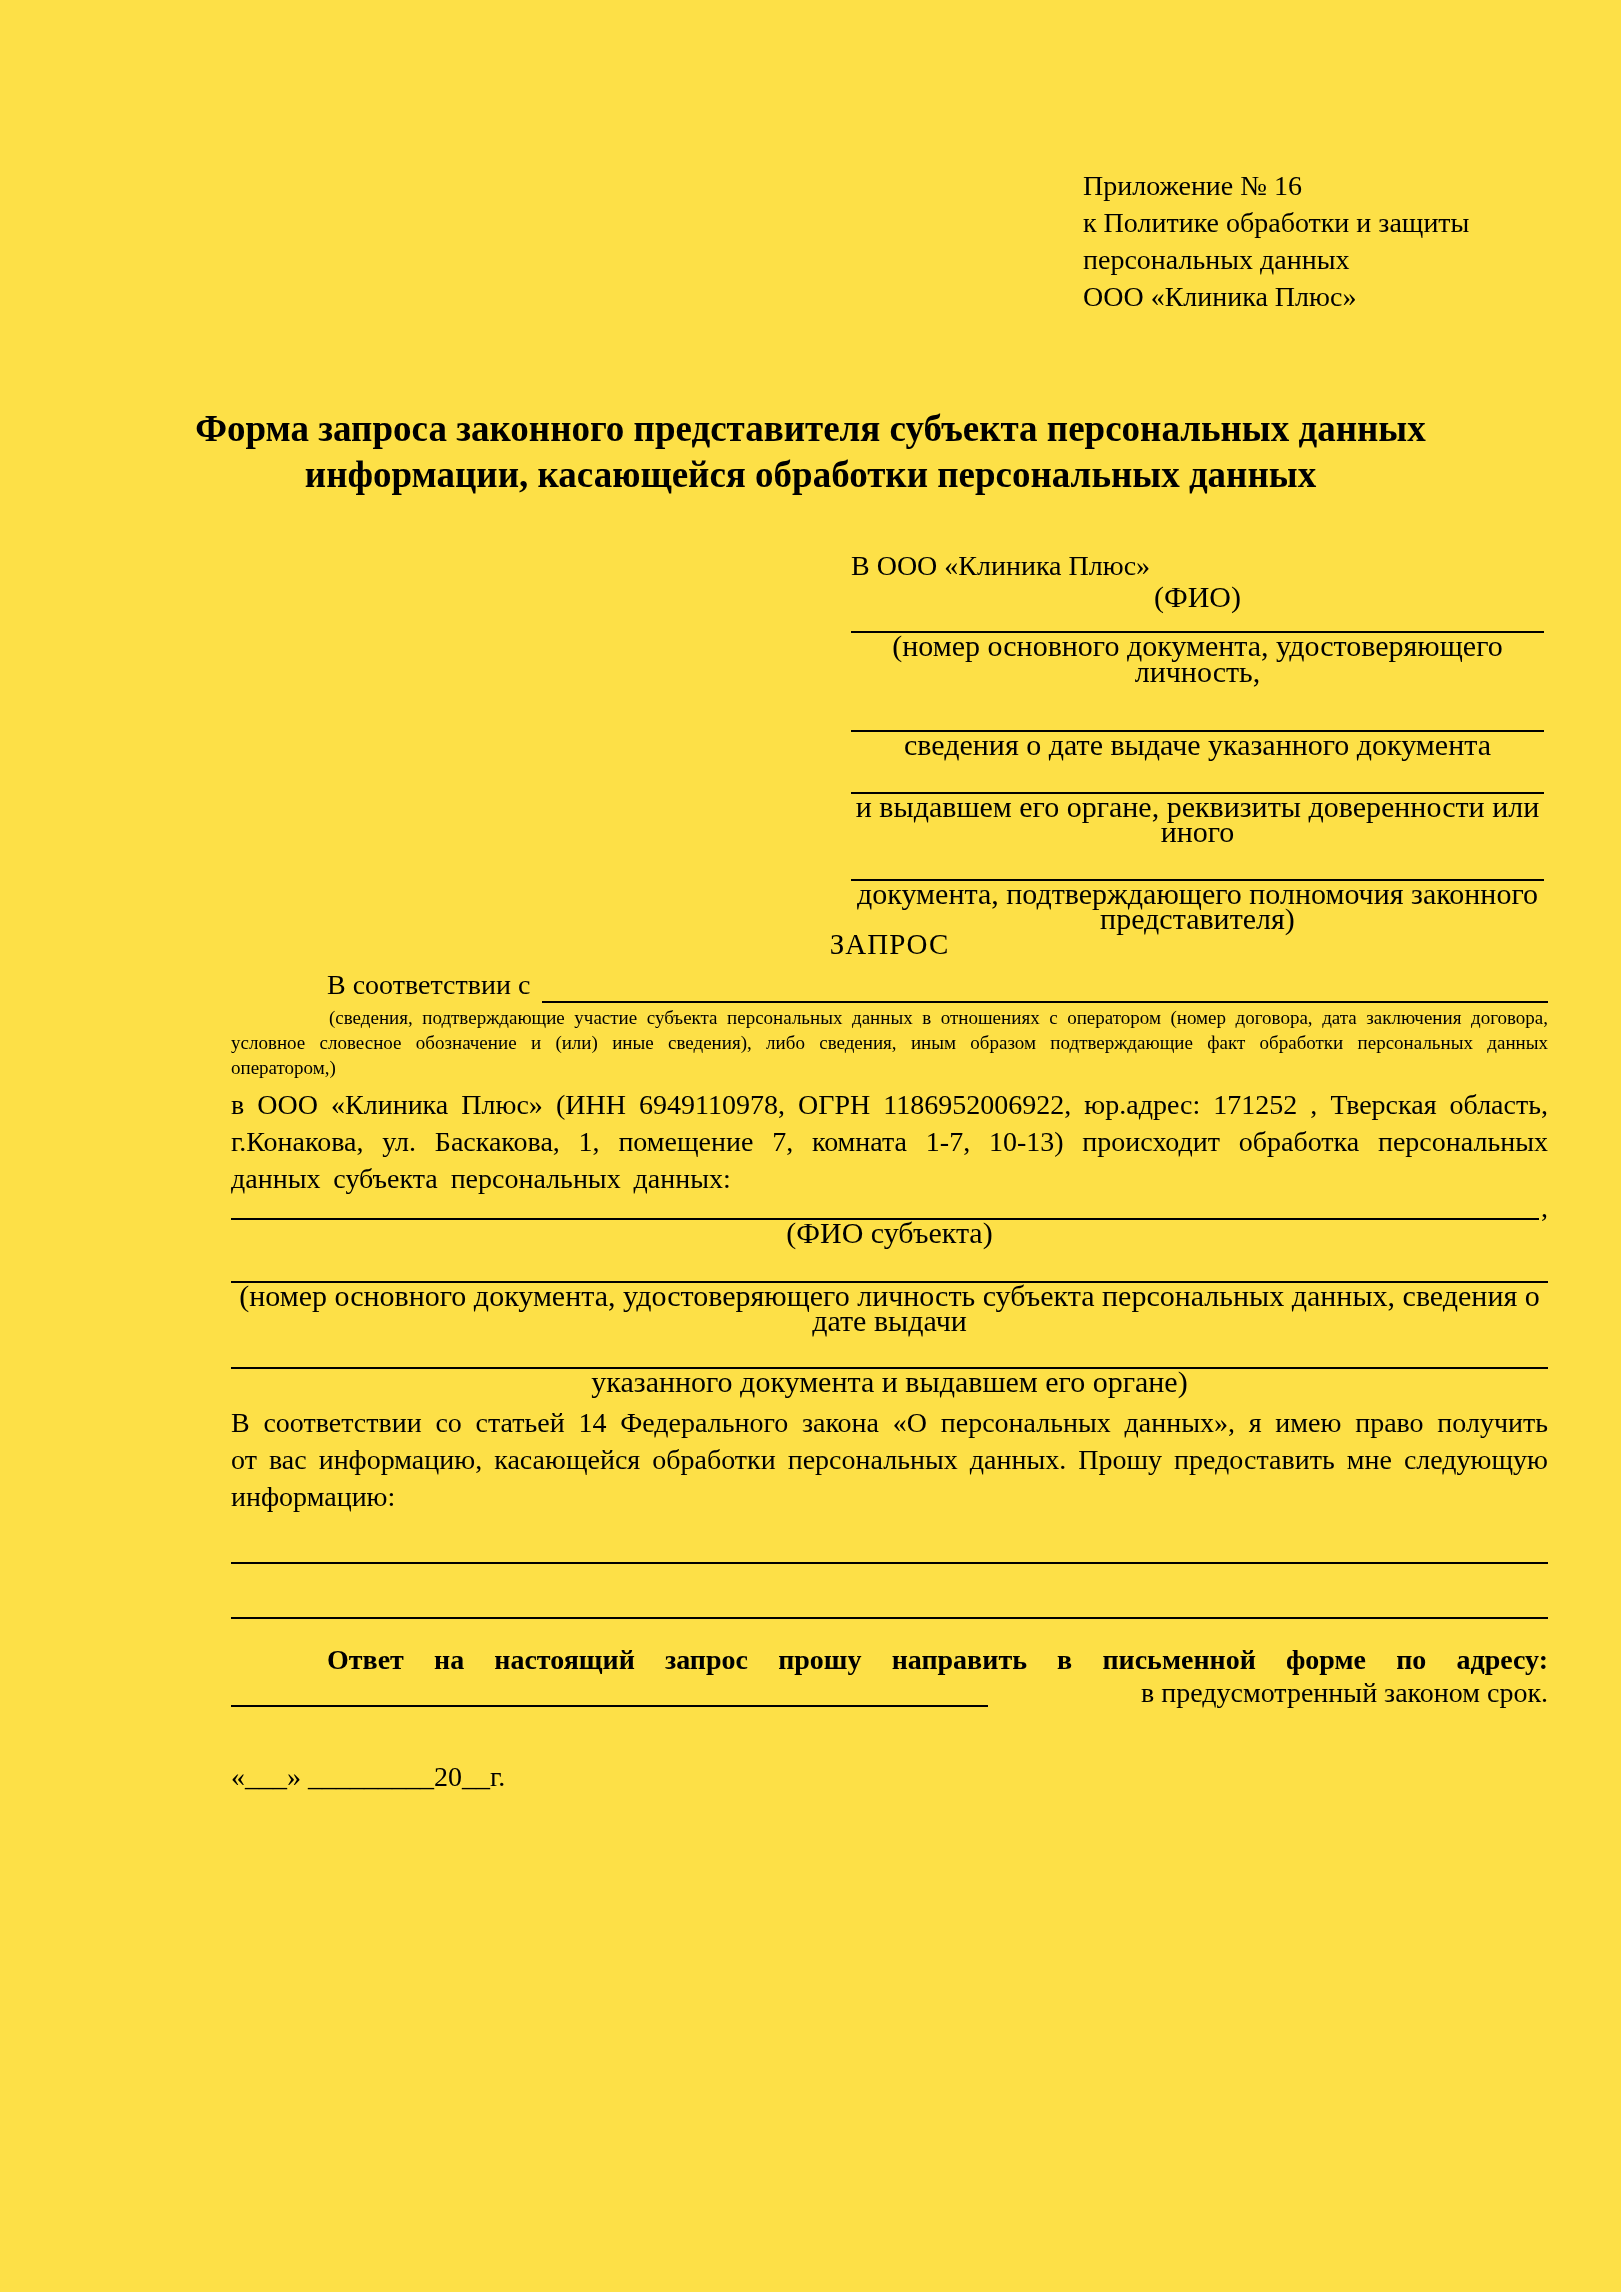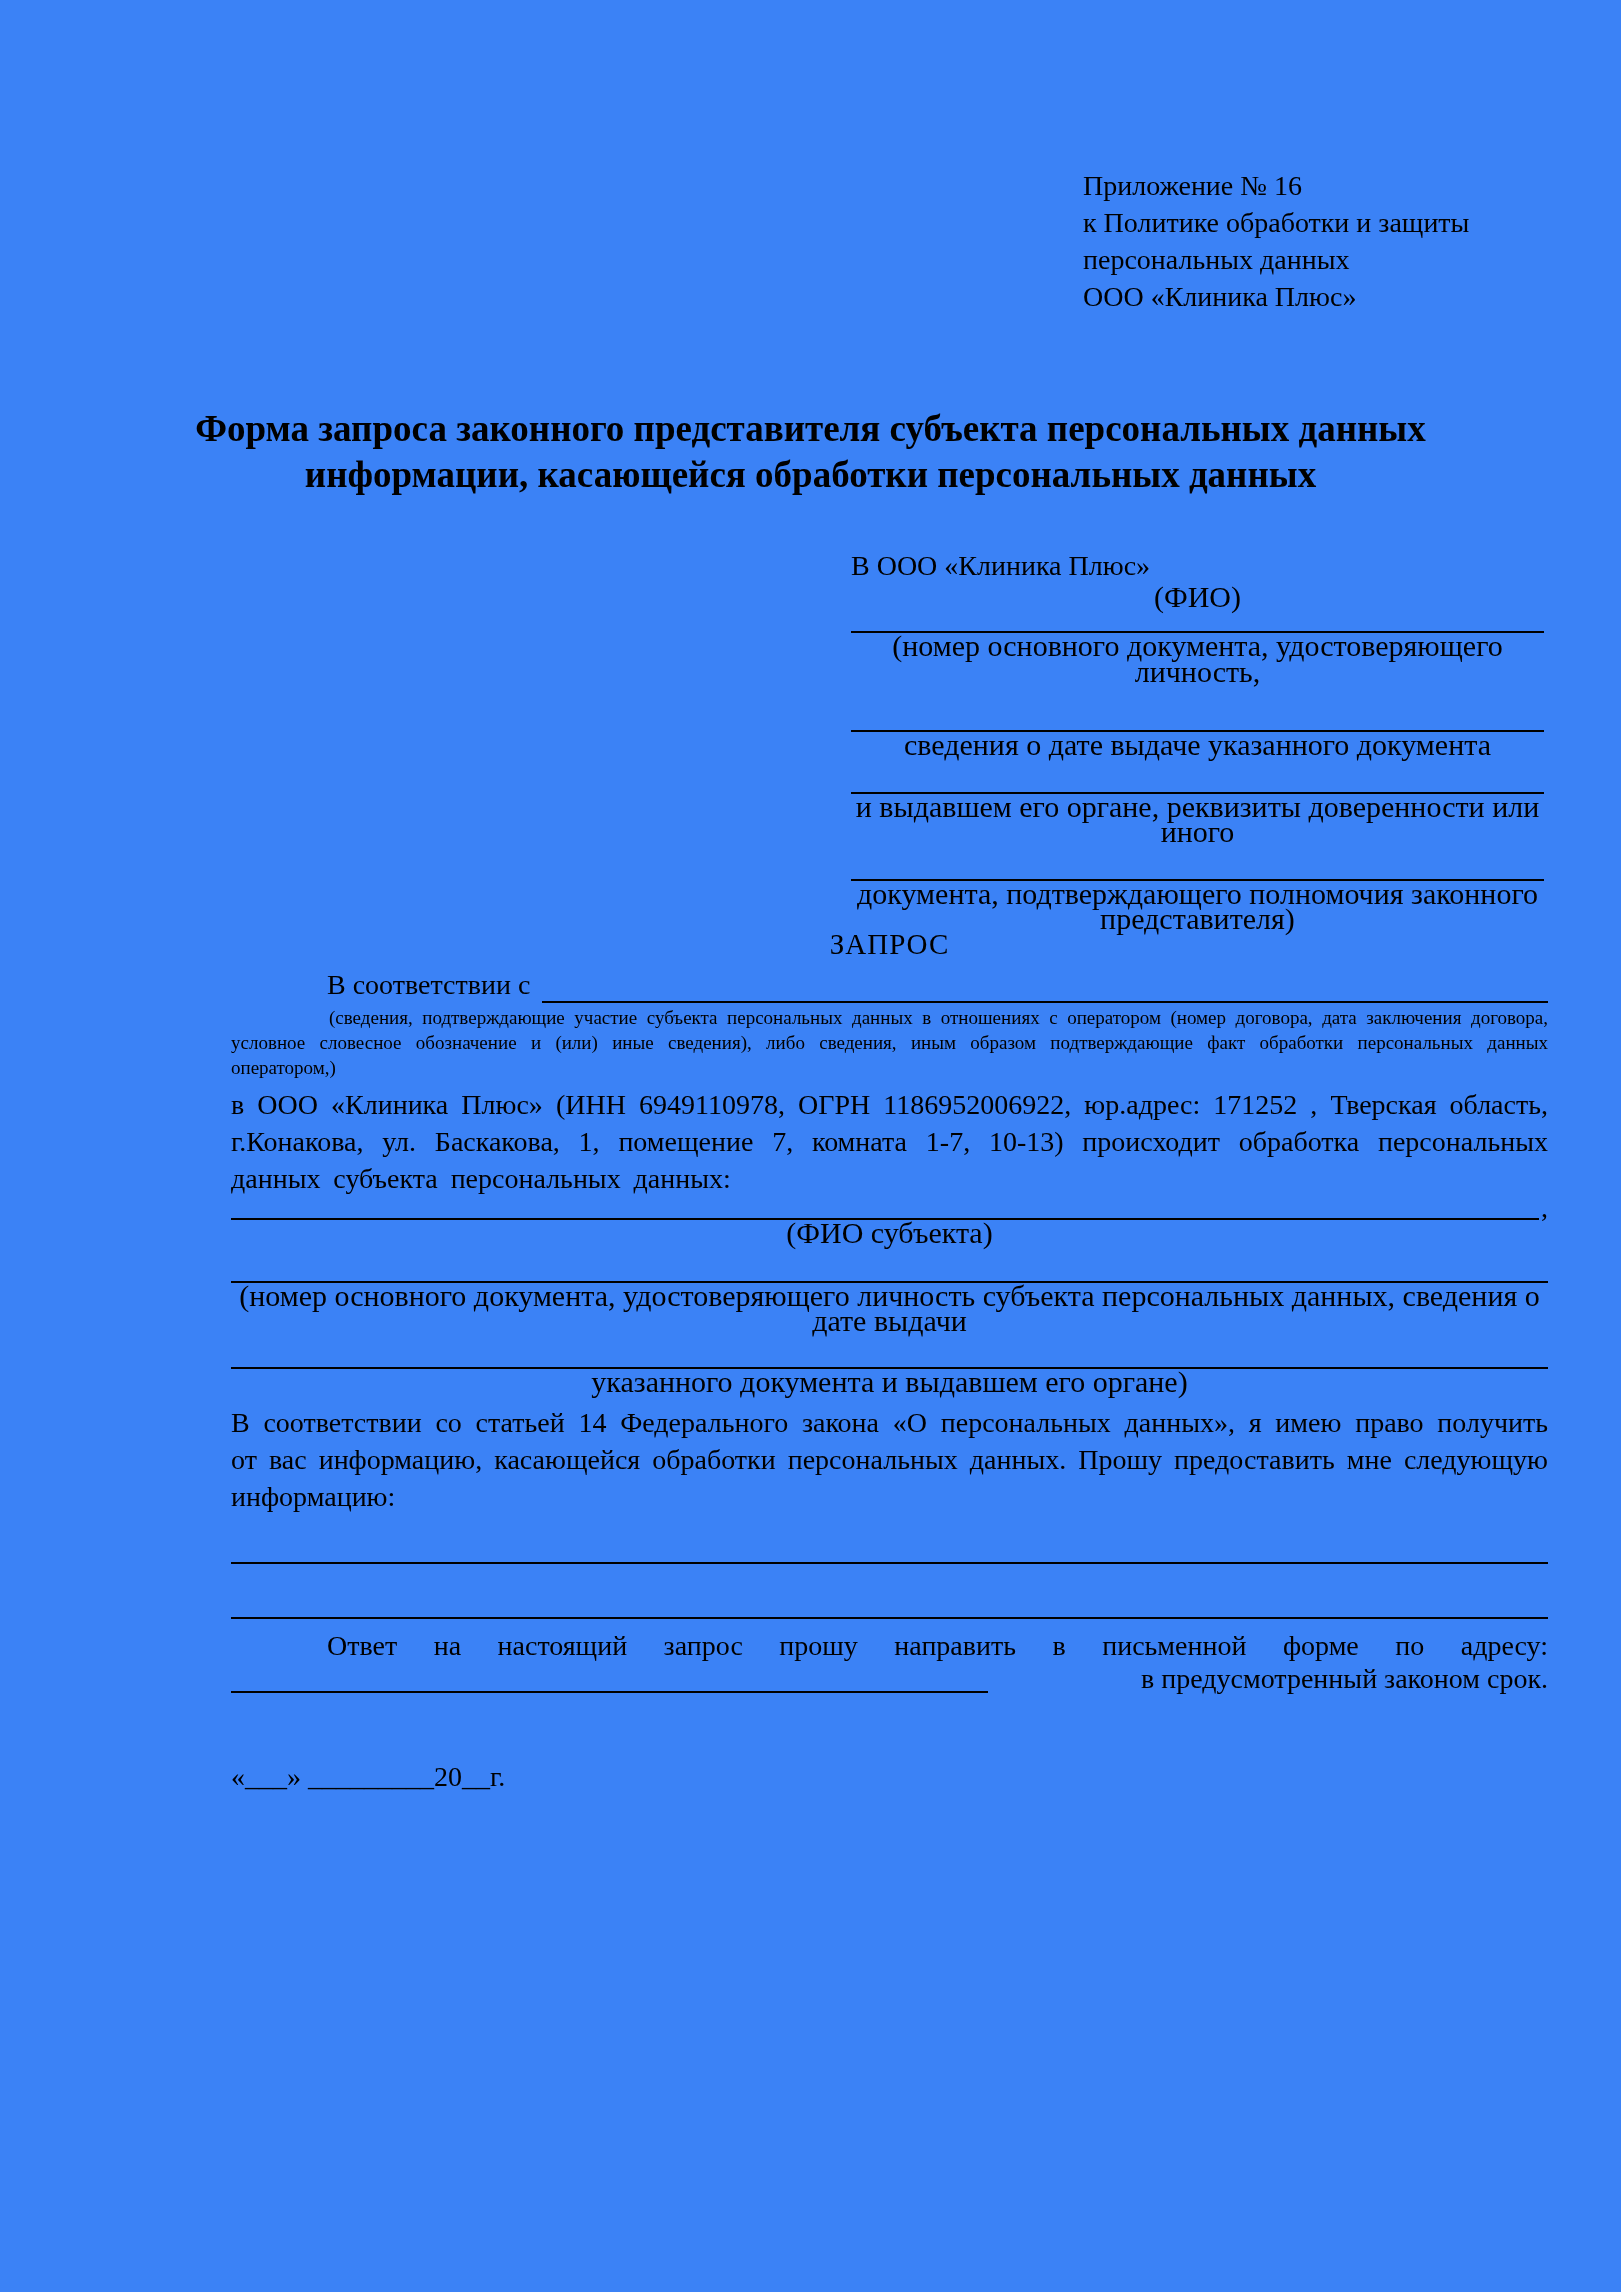--- a/index.html
+++ b/index.html
@@ -1,19 +1,19 @@
 <!DOCTYPE html>
 <html lang="ru"><head>
 <meta charset="utf-8">
 <style>
   html,body{margin:0;padding:0;background:#fff;}
   .page{
     position:relative;
     width:1621px;height:2293px;
-    background:#3b82f6;
+    background:#fde047;
     color:#000;
     font-family:"Liberation Serif","DejaVu Serif",serif;
     overflow:hidden;
   }
   
   .header-block{
     position:absolute;left:1083px;top:167px;
     font-size:28px;line-height:37px;white-space:nowrap;
   }
   
@@ -64,22 +64,22 @@
   .main .cap{line-height:25.5px;}
   .main .fl-a{margin-top:35px;}
   .main .fl-b{margin-top:33px;}
   .law-para{
     margin-top:9.8px;
     text-align:justify;word-spacing:4.9px;line-height:37px;
   }
   .main .fl-c{margin-top:47px;}
   .main .fl-d{margin-top:53px;}
   .reply-line1{
-    margin-top:7px;line-height:39px;
-    text-align:justify;text-align-last:justify;text-indent:96px;
+    margin-top:21px;line-height:39px;
+    text-align:justify;text-align-last:justify;text-indent:96px;font-weight:bold;
   }
   .reply-line2{display:flex;align-items:flex-end;height:27.4px;}
   .reply-line2 .reply-fill{width:757px;border-bottom:2.9px solid #000;height:23.5px;}
   .reply-line2 .reply-suffix{flex:1 1 auto;text-align:right;line-height:27.4px;white-space:nowrap;}
   
   .footer-row{
     position:absolute;left:231px;top:1757px;width:1317px;
     display:flex;justify-content:space-between;align-items:flex-end;
     font-size:28px;line-height:39px;
   }

